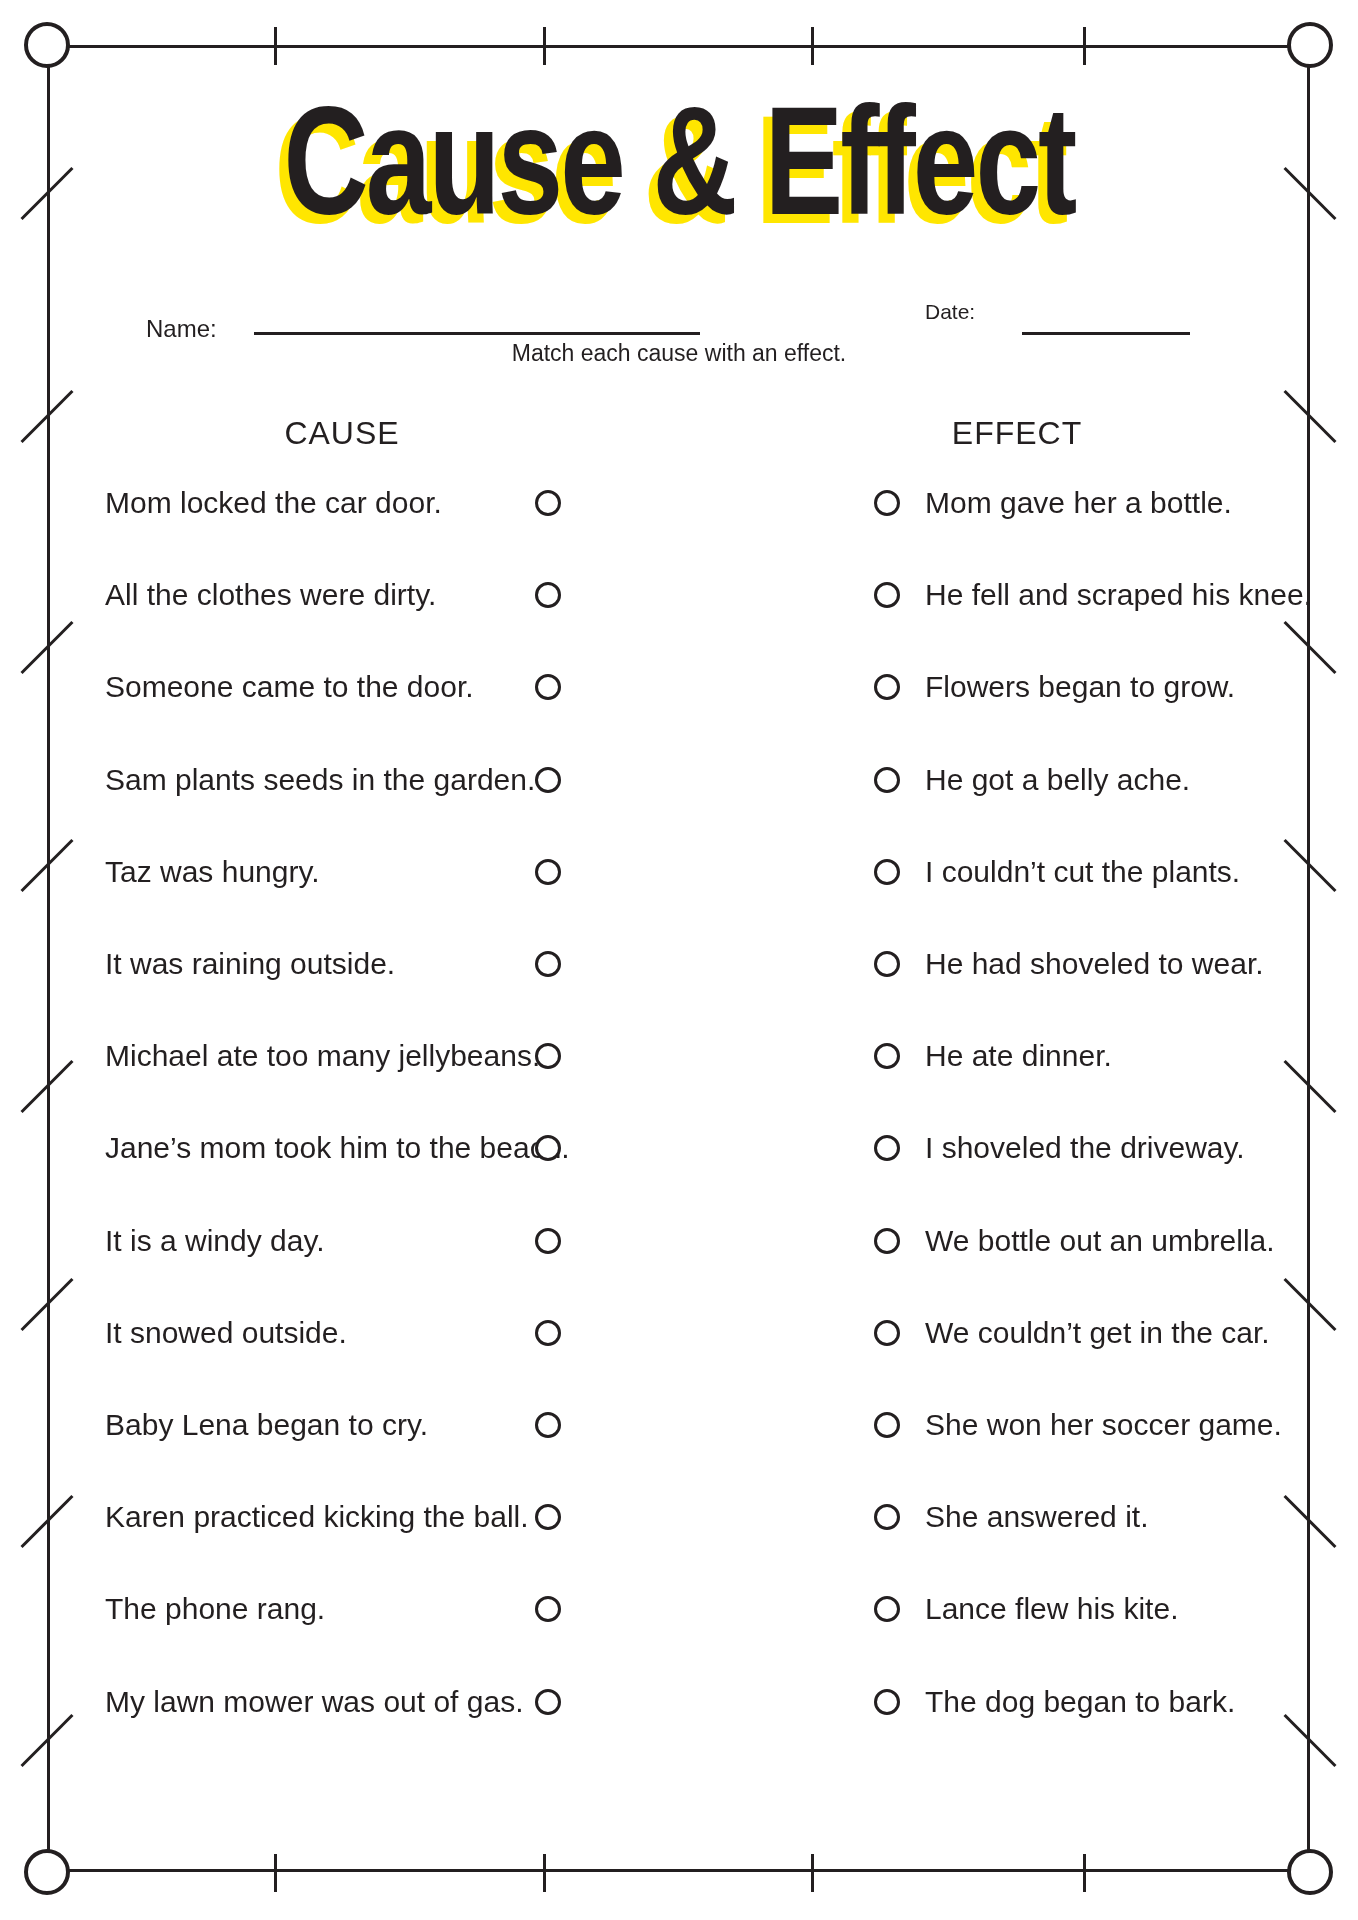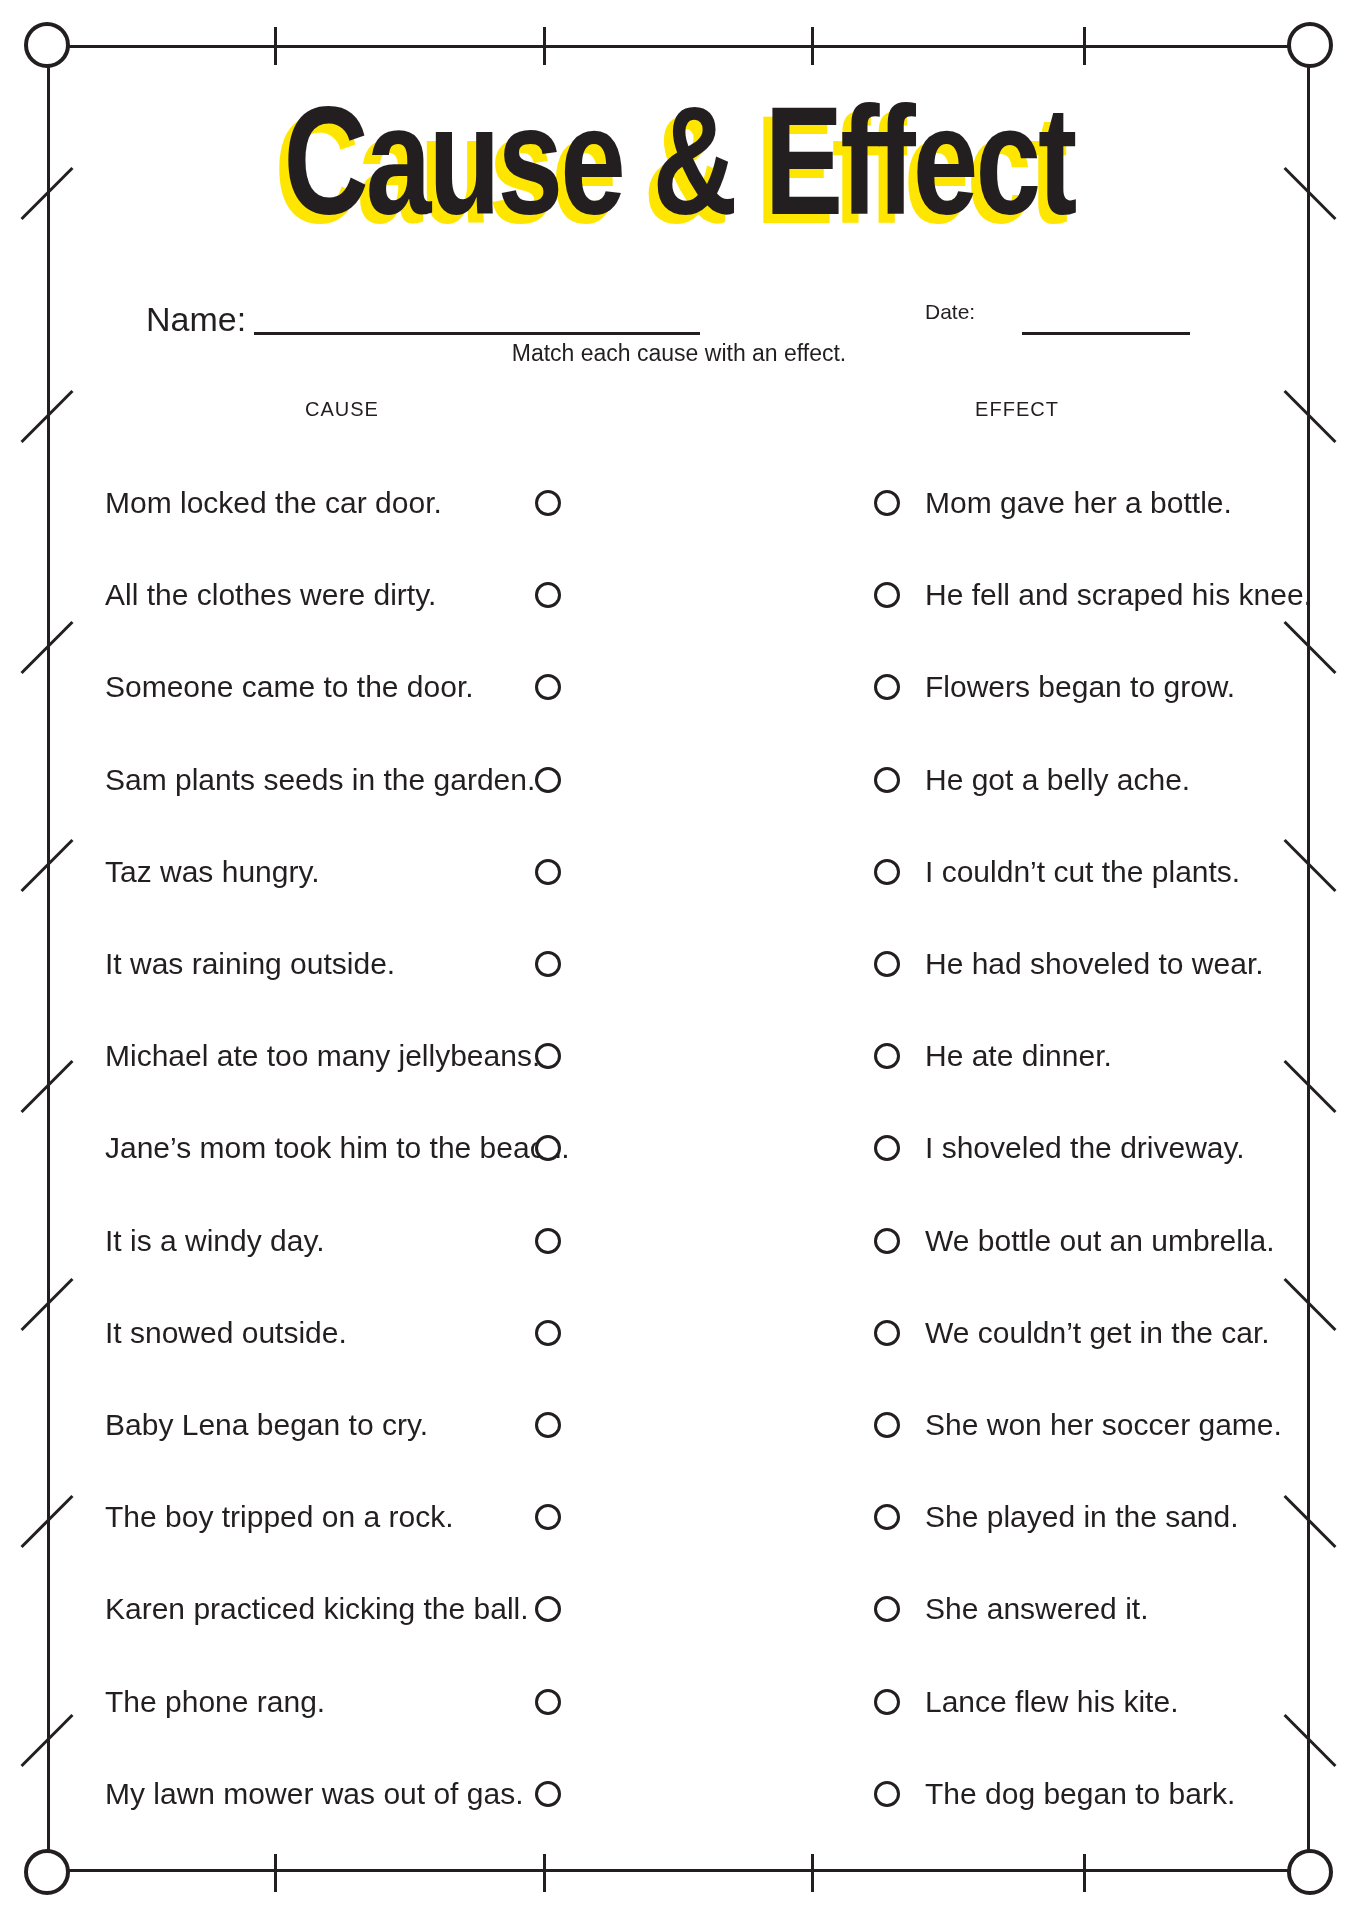--- a/index.html
+++ b/index.html
@@ -41,29 +41,29 @@
   .title{
     position:absolute;left:0;top:84px;width:100%;
     text-align:center;
     font-size:118px;font-weight:bold;letter-spacing:-3px;line-height:1;
     transform:scaleY(1.3);transform-origin:center top;
     color:var(--ink);
     text-shadow:-9px 7px 0 var(--yellow);
     white-space:nowrap;
   }
   
-  .name-label{position:absolute;left:146px;top:300px;font-size:34px;}
+  .name-label{position:absolute;left:146px;top:315px;font-size:24px;}
   .name-line{position:absolute;left:254px;top:332px;width:446px;height:0;border-bottom:3px solid var(--ink);}
   .date-label{position:absolute;left:925px;top:300px;font-size:21px;}
   .date-line{position:absolute;left:1022px;top:332px;width:168px;height:0;border-bottom:3px solid var(--ink);}
   .instruction{
     position:absolute;left:0;top:340px;width:100%;text-align:center;font-size:23px;
   }
   
-  .col-header{position:absolute;top:398px;font-size:20px;letter-spacing:1px;}
+  .col-header{position:absolute;top:415px;font-size:32px;letter-spacing:1px;}
   .cause-header{left:342px;transform:translateX(-50%);}
   .effect-header{left:1017px;transform:translateX(-50%);}
   
   .rows{position:absolute;left:0;top:457px;width:100%;}
   .match-row{position:relative;width:100%;height:92.2px;}
   .cause-text,.effect-text{
     position:absolute;top:50%;transform:translateY(-50%);
     font-size:30px;white-space:nowrap;
   }
   .cause-text{left:105px;}
@@ -189,26 +189,20 @@
         <span class="circle effect-circle"></span>
         <span class="effect-text">We couldn’t get in the car.</span>
       </div>
       <div class="match-row">
         <span class="cause-text">Baby Lena began to cry.</span>
         <span class="circle cause-circle"></span>
         <span class="circle effect-circle"></span>
         <span class="effect-text">She won her soccer game.</span>
       </div>
       <div class="match-row">
-        <span class="cause-text">The boy tripped on a rock.</span>
-        <span class="circle cause-circle"></span>
-        <span class="circle effect-circle"></span>
-        <span class="effect-text">She played in the sand.</span>
-      </div>
-      <div class="match-row">
         <span class="cause-text">Karen practiced kicking the ball.</span>
         <span class="circle cause-circle"></span>
         <span class="circle effect-circle"></span>
         <span class="effect-text">She answered it.</span>
       </div>
       <div class="match-row">
         <span class="cause-text">The phone rang.</span>
         <span class="circle cause-circle"></span>
         <span class="circle effect-circle"></span>
         <span class="effect-text">Lance flew his kite.</span>

